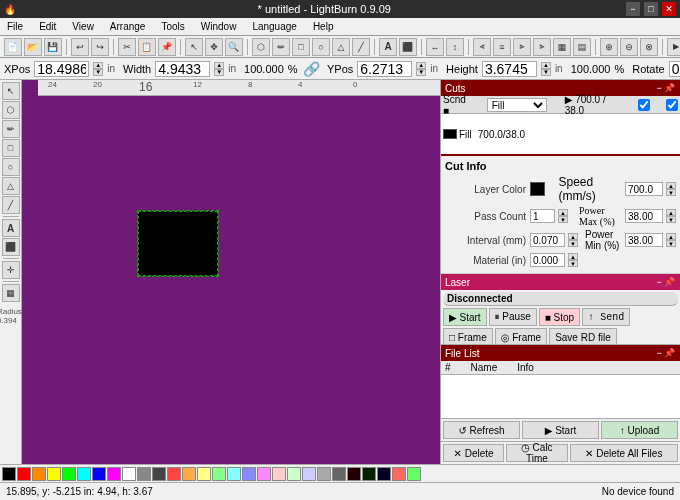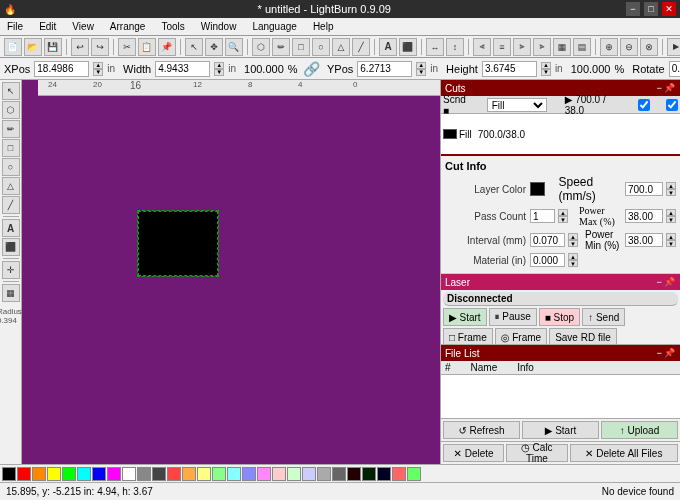--- a/index.html
+++ b/index.html
@@ -15,21 +15,21 @@
     #menubar { background: #f0f0f0; height: 18px; display: flex; align-items: center; padding: 0 4px; border-bottom: 1px solid #999; font-size: 10px; gap: 10px; }
     #menubar span { cursor: pointer; padding: 0 3px; }
     
     
     #toolbar1 { background: #f0f0f0; height: 22px; display: flex; align-items: center; padding: 1px 4px; border-bottom: 1px solid #999; gap: 2px; flex-wrap: nowrap; overflow: hidden; }
     #toolbar2 { background: #f0f0f0; height: 22px; display: flex; align-items: center; padding: 1px 4px; border-bottom: 1px solid #aaa; gap: 4px; font-size: 11px; }
     
     .tb-btn { width: 18px; height: 18px; background: #e0e0e0; border: 1px solid #aaa; cursor: pointer; font-size: 9px; display: flex; align-items: center; justify-content: center; color: #333; flex-shrink: 0; }
     .tb-sep { width: 1px; height: 16px; background: #aaa; margin: 0 2px; flex-shrink: 0; }
     .coord-label { font-size: 11px; color: #000; }
-    .coord-input { width: 55px; height: 16px; border: 1px solid #aaa; background: #fff; padding: 0 2px; font-size: 10px; }
+    .coord-input { width: 55px; height: 16px; border: 1px solid #aaa; background: #fff; padding: 0 2px; font-size: 14px; }
     .unit-label { font-size: 10px; color: #555; }
     
     
     #main { display: flex; height: calc(500px - 18px - 18px - 22px - 22px - 18px - 18px); }
     
     
     #left-toolbar { width: 22px; background: #f0f0f0; border-right: 1px solid #aaa; display: flex; flex-direction: column; align-items: center; padding: 2px 1px; gap: 1px; }
     .lt-btn { width: 18px; height: 18px; background: #e0e0e0; border: 1px solid #aaa; cursor: pointer; font-size: 9px; display: flex; align-items: center; justify-content: center; color: #333; }
     .lt-sep { width: 16px; height: 1px; background: #aaa; margin: 1px 0; }
     
@@ -69,21 +69,21 @@
     #laser-content { flex: 1; padding: 3px; display: flex; flex-direction: column; gap: 2px; overflow: hidden; }
     
     .disconnected-bar { background: #e0e0e0; padding: 1px 4px; font-size: 10px; font-weight: bold; border-bottom: 1px solid #aaa; border-radius: 6px; }
     
     .btn-row { display: flex; gap: 2px; flex-wrap: wrap; }
     .action-btn { height: 18px; padding: 0 5px; background: #e0e0e0; border: 1px solid #aaa; cursor: pointer; font-size: 10px; display: flex; align-items: center; justify-content: center; white-space: nowrap; }
     
     .start-btn { background: #c8e6c9; }
     .pause-btn { background: #e0e0e0; }
     .stop-btn { background: #ffcdd2; }
-    .send-btn { background: #e0e0e0; }
+    .send-btn { background: #e0e0e0; font-family: Liberation Mono, monospace; }
     
     
     #file-panel { height: 120px; border-top: 1px solid #aaa; display: flex; flex-direction: column; }
     #file-header { background: #800000; color: #fff; height: 16px; display: flex; align-items: center; padding: 0 4px; font-size: 10px; justify-content: space-between; }
     #file-table-header { display: flex; background: #e8e8e8; border-bottom: 1px solid #aaa; padding: 1px 4px; font-size: 10px; gap: 20px; }
     #file-table-body { flex: 1; background: #fff; overflow-y: auto; }
     #file-actions { display: flex; gap: 2px; padding: 2px; background: #f0f0f0; border-top: 1px solid #aaa; flex-wrap: wrap; }
     .file-btn { height: 18px; padding: 0 6px; background: #e0e0e0; border: 1px solid #aaa; cursor: pointer; font-size: 10px; display: flex; align-items: center; justify-content: center; flex: 1; min-width: 50px; }
     .file-btn-upload { background: #c8e6c9; }
     
@@ -230,21 +230,21 @@
       <div>0.394</div>
     </div>
   </div>
 
   <div id="canvas-area">
 
     <div class="ruler-top" style="height:16px; background:#e8e8e8; border-bottom:1px solid #aaa; position:relative; margin-left:16px;">
       <div style="position:absolute; left:0; top:0; right:0; bottom:0;">
         <span style="position:absolute; left:10px; font-size:8px; color:#555;">24</span>
         <span style="position:absolute; left:55px; font-size:8px; color:#555;">20</span>
-        <span style="position:absolute; left:92px; font-size:10px; color:#555;">16</span>
+        <span style="position:absolute; left:101px; font-size:12px; color:#555;">16</span>
         <span style="position:absolute; left:155px; font-size:8px; color:#555;">12</span>
         <span style="position:absolute; left:210px; font-size:8px; color:#555;">8</span>
         <span style="position:absolute; left:260px; font-size:8px; color:#555;">4</span>
         <span style="position:absolute; left:315px; font-size:8px; color:#555;">0</span>
       </div>
     </div>
 
     <div style="display:flex; flex:1; position:relative;">
 
       <div style="width:16px; background:#e8e8e8; border-right:1px solid #aaa; position:relative; overflow:hidden;">

